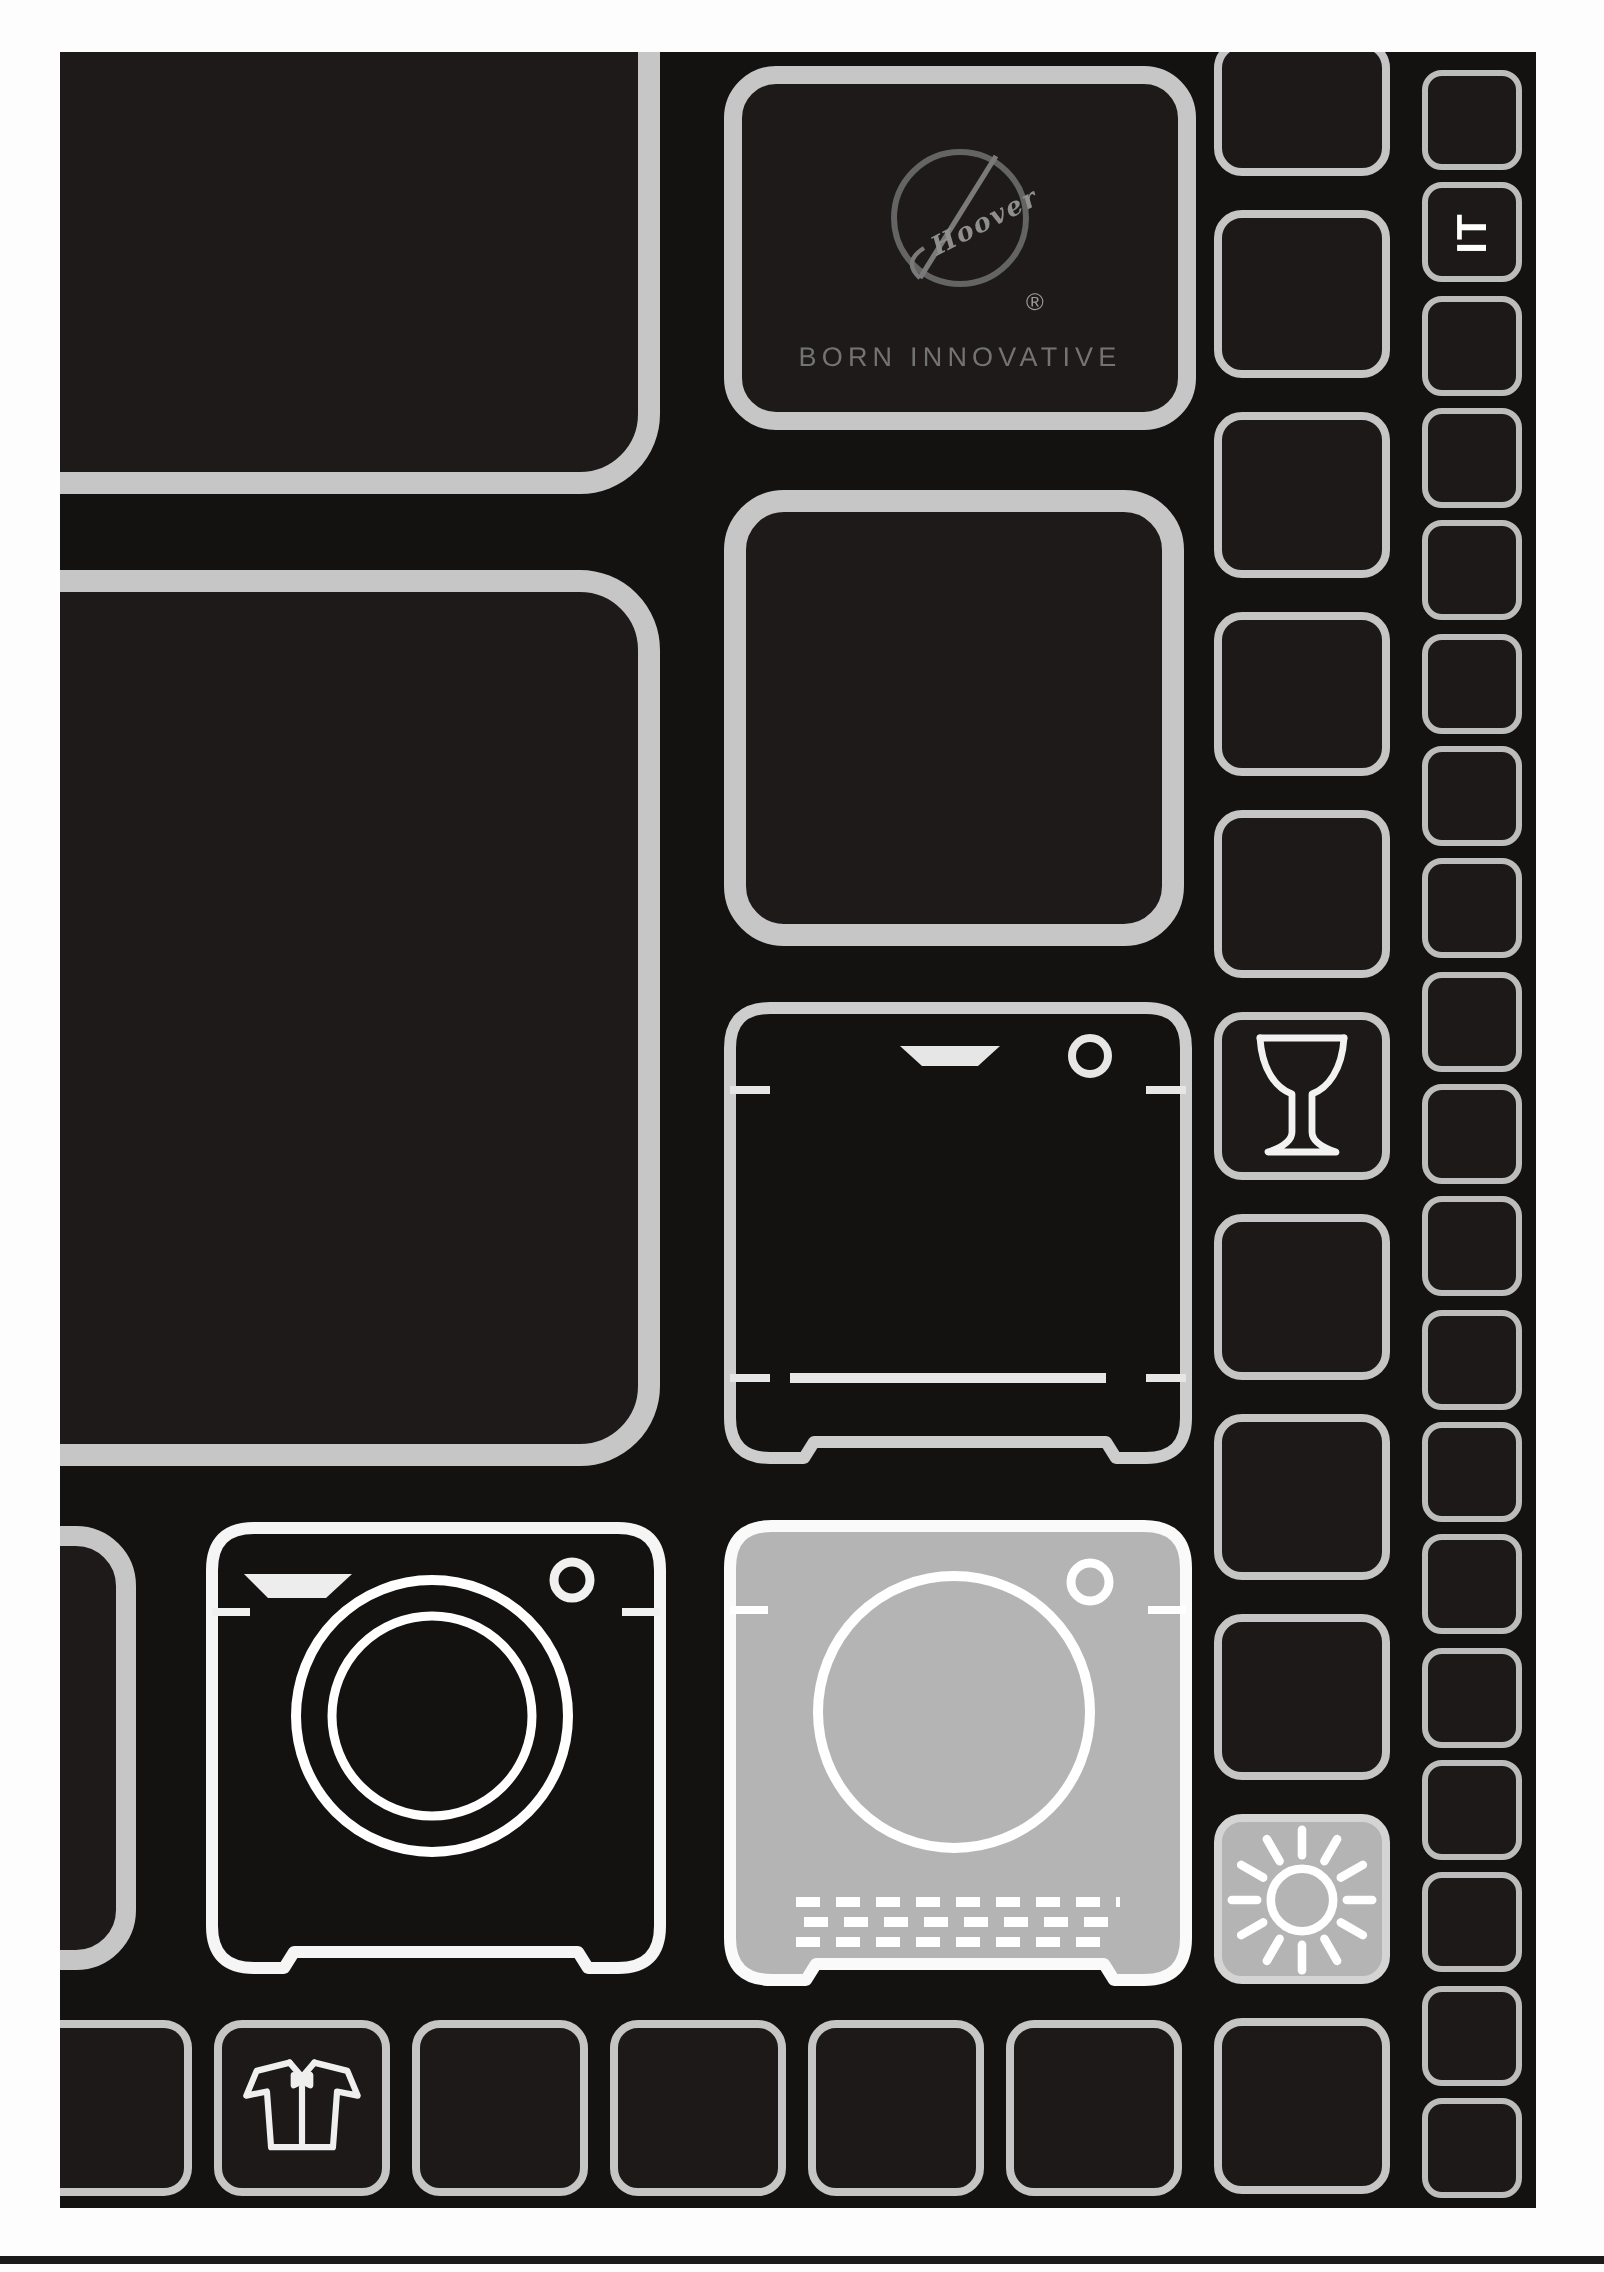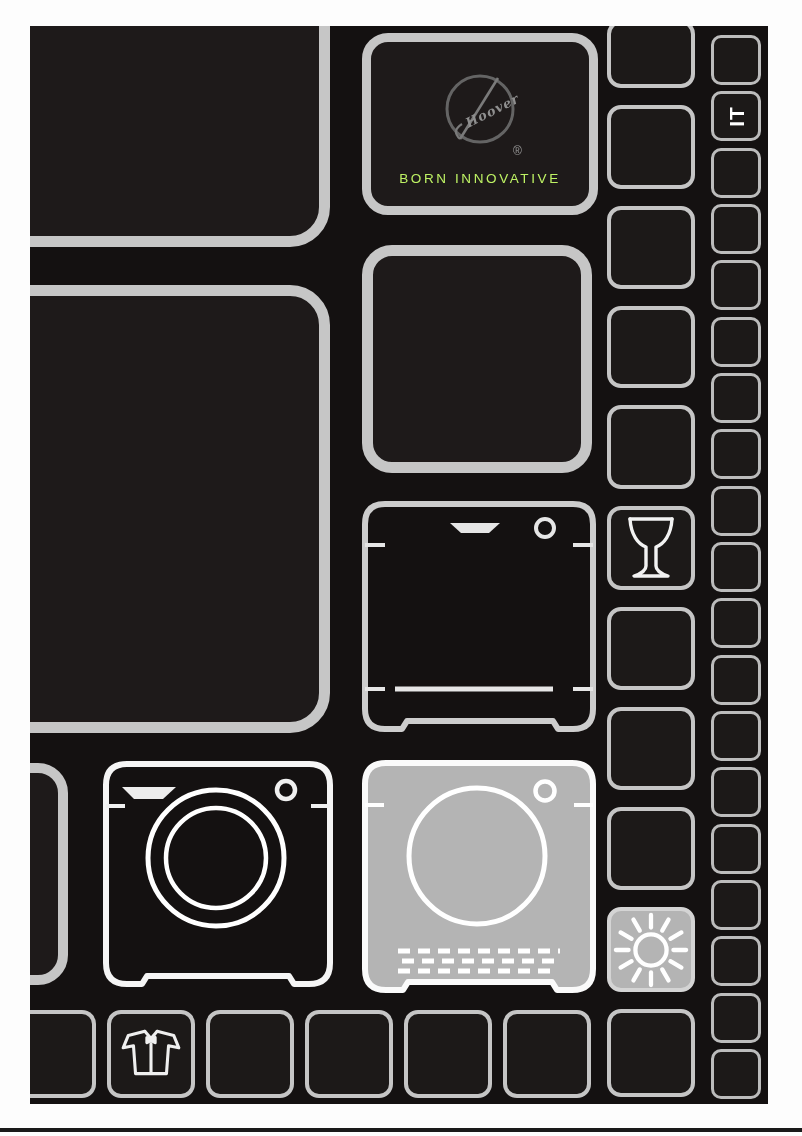--- a/index.html
+++ b/index.html
@@ -50,21 +50,21 @@
     border:4px solid #c5c5c5;border-radius:14px;
     display:flex;align-items:center;justify-content:center;
   }
   .sqC.stub{width:86px;border-left:none;border-top-left-radius:0;border-bottom-left-radius:0;}
   .filled{background:#b4b4b4;border-color:#d4d4d4;}
   .lang{
     transform:rotate(-90deg);color:#ffffff;font-weight:700;font-size:21px;
     letter-spacing:1px;line-height:1;
   }
   .tagline{
-    color:#bef264;font-size:13.5px;letter-spacing:2.6px;white-space:nowrap;margin-top:6px;
+    color:#737373;font-size:13.5px;letter-spacing:2.6px;white-space:nowrap;margin-top:6px;
   }
   .sepline{position:absolute;left:0;top:1128px;width:802px;height:4px;background:#1a1a1a;}
 </style>
 </head>
 <body>
 
 <div class="page">
 
   <div class="panel panel-l1"></div>
   <div class="panel panel-l2"></div>

